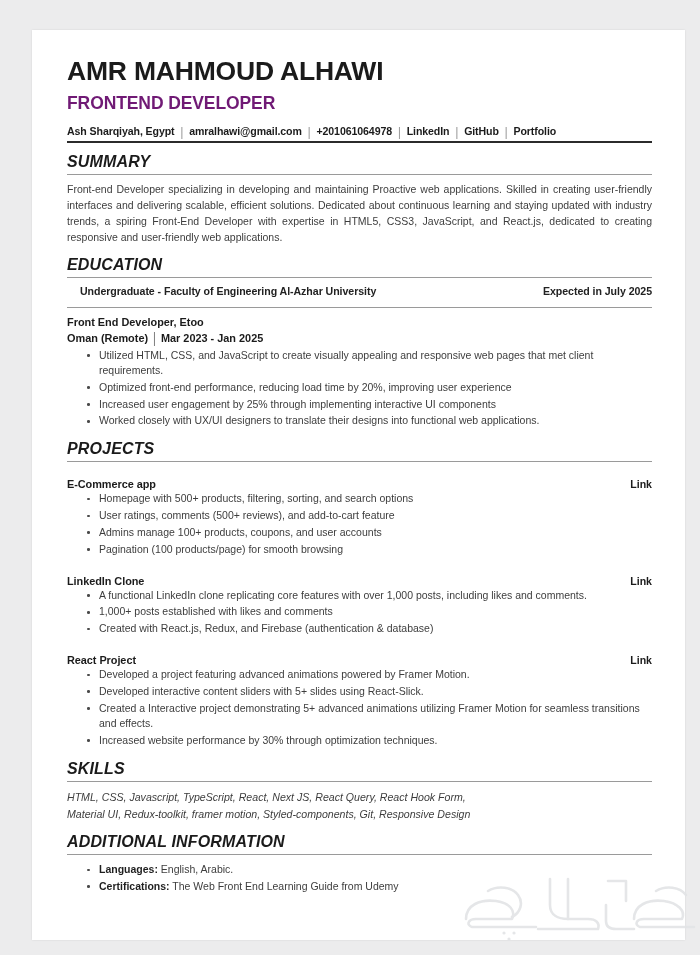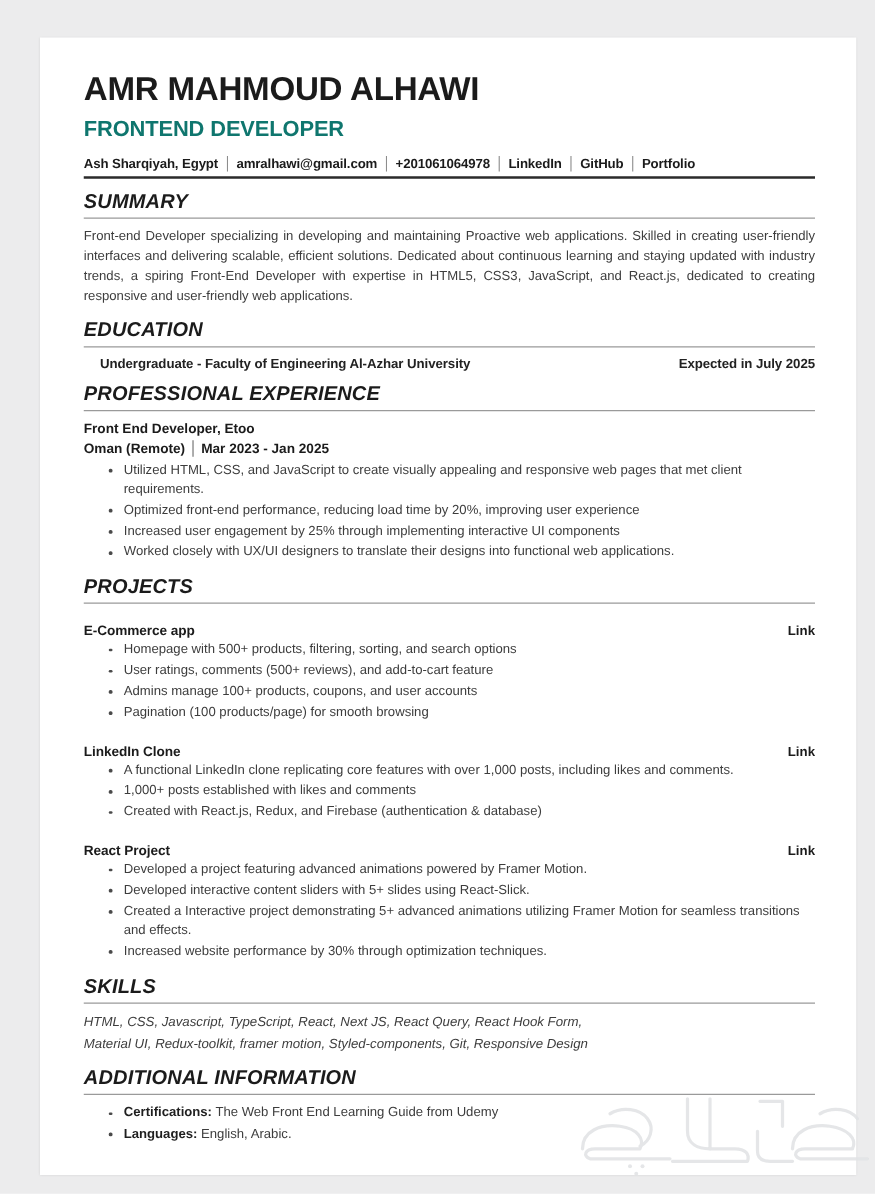--- a/index.html
+++ b/index.html
@@ -35,21 +35,21 @@
     letter-spacing: -0.2px;
     color: #1b1b1b;
     line-height: 1.05;
     margin: 0 0 8px 0;
     white-space: nowrap;
   }
   .role {
     font-size: 17.5px;
     font-weight: bold;
     letter-spacing: -0.1px;
-    color: #0f766e;
+    color: #701a75;
     line-height: 1.05;
     margin: 0 0 13px 0;
   }
   .contact-line {
     font-size: 10.6px;
     font-weight: bold;
     color: #1b1b1b;
     white-space: nowrap;
     letter-spacing: -0.1px;
     margin: 0 0 4px 0;
@@ -232,21 +232,20 @@
     <div class="section">
       <div class="section-title">EDUCATION</div>
       <hr class="rule-thin">
       <div class="row-split">
         <span class="edu-school">Undergraduate - Faculty of Engineering Al-Azhar University</span>
         <span class="edu-date">Expected in July 2025</span>
       </div>
     </div>
 
     <div class="section">
-      <div class="section-title">PROFESSIONAL EXPERIENCE</div>
       <hr class="rule-thin">
       <div>
         <p class="job-title">Front End Developer, Etoo</p>
         <p class="job-meta">
           <span>Oman (Remote)</span>
           <span class="job-sep">|</span>
           <span>Mar 2023 - Jan 2025</span>
         </p>
         <ul class="bullets">
           <li>Utilized HTML, CSS, and JavaScript to create visually appealing and responsive web pages that met client requirements.</li>
@@ -305,24 +304,24 @@
       <hr class="rule-thin">
       <p class="skills-text">HTML, CSS, Javascript, TypeScript, React, Next JS, React Query, React Hook Form,</p>
       <p class="skills-text">Material UI, Redux-toolkit, framer motion, Styled-components, Git, Responsive Design</p>
     </div>
 
     <div class="section">
       <div class="section-title">ADDITIONAL INFORMATION</div>
       <hr class="rule-thin">
       <ul class="bullets">
         <li>
-          <span class="lbl">Certifications:</span><span> The Web Front End Learning Guide from Udemy</span>
+          <span class="lbl">Languages:</span><span> English, Arabic.</span>
         </li>
         <li>
-          <span class="lbl">Languages:</span><span> English, Arabic.</span>
+          <span class="lbl">Certifications:</span><span> The Web Front End Learning Guide from Udemy</span>
         </li>
       </ul>
     </div>
 
   </div>
 </div>
 
 <div class="watermark">
   <svg width="240" height="86" viewBox="0 0 240 86" xmlns="http://www.w3.org/2000/svg">
     <g fill="none" stroke="#e2e4e6" stroke-width="2.6" stroke-linejoin="round" stroke-linecap="round" opacity="0.95">

